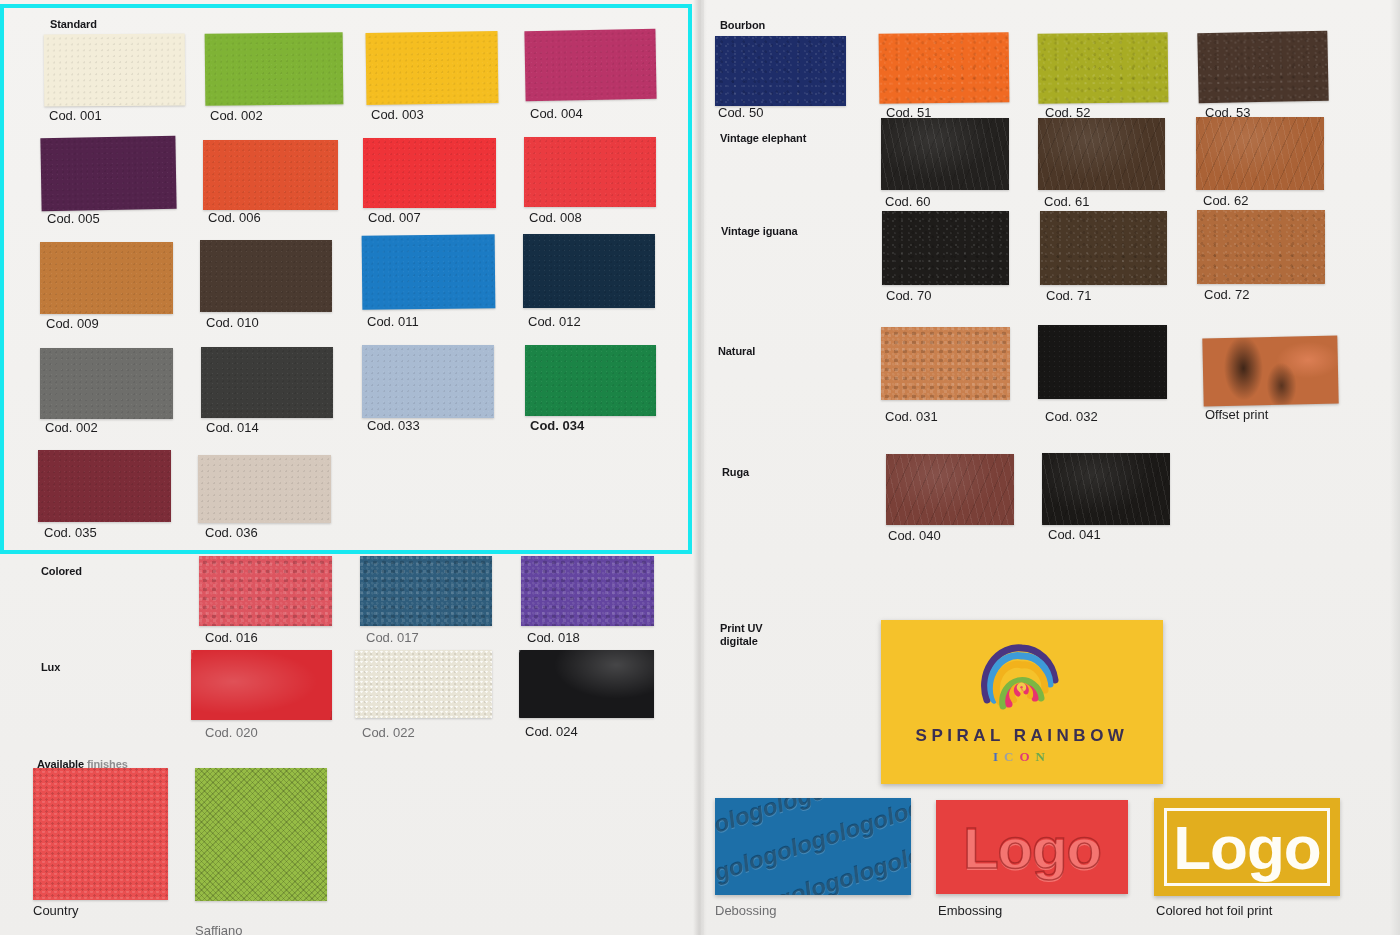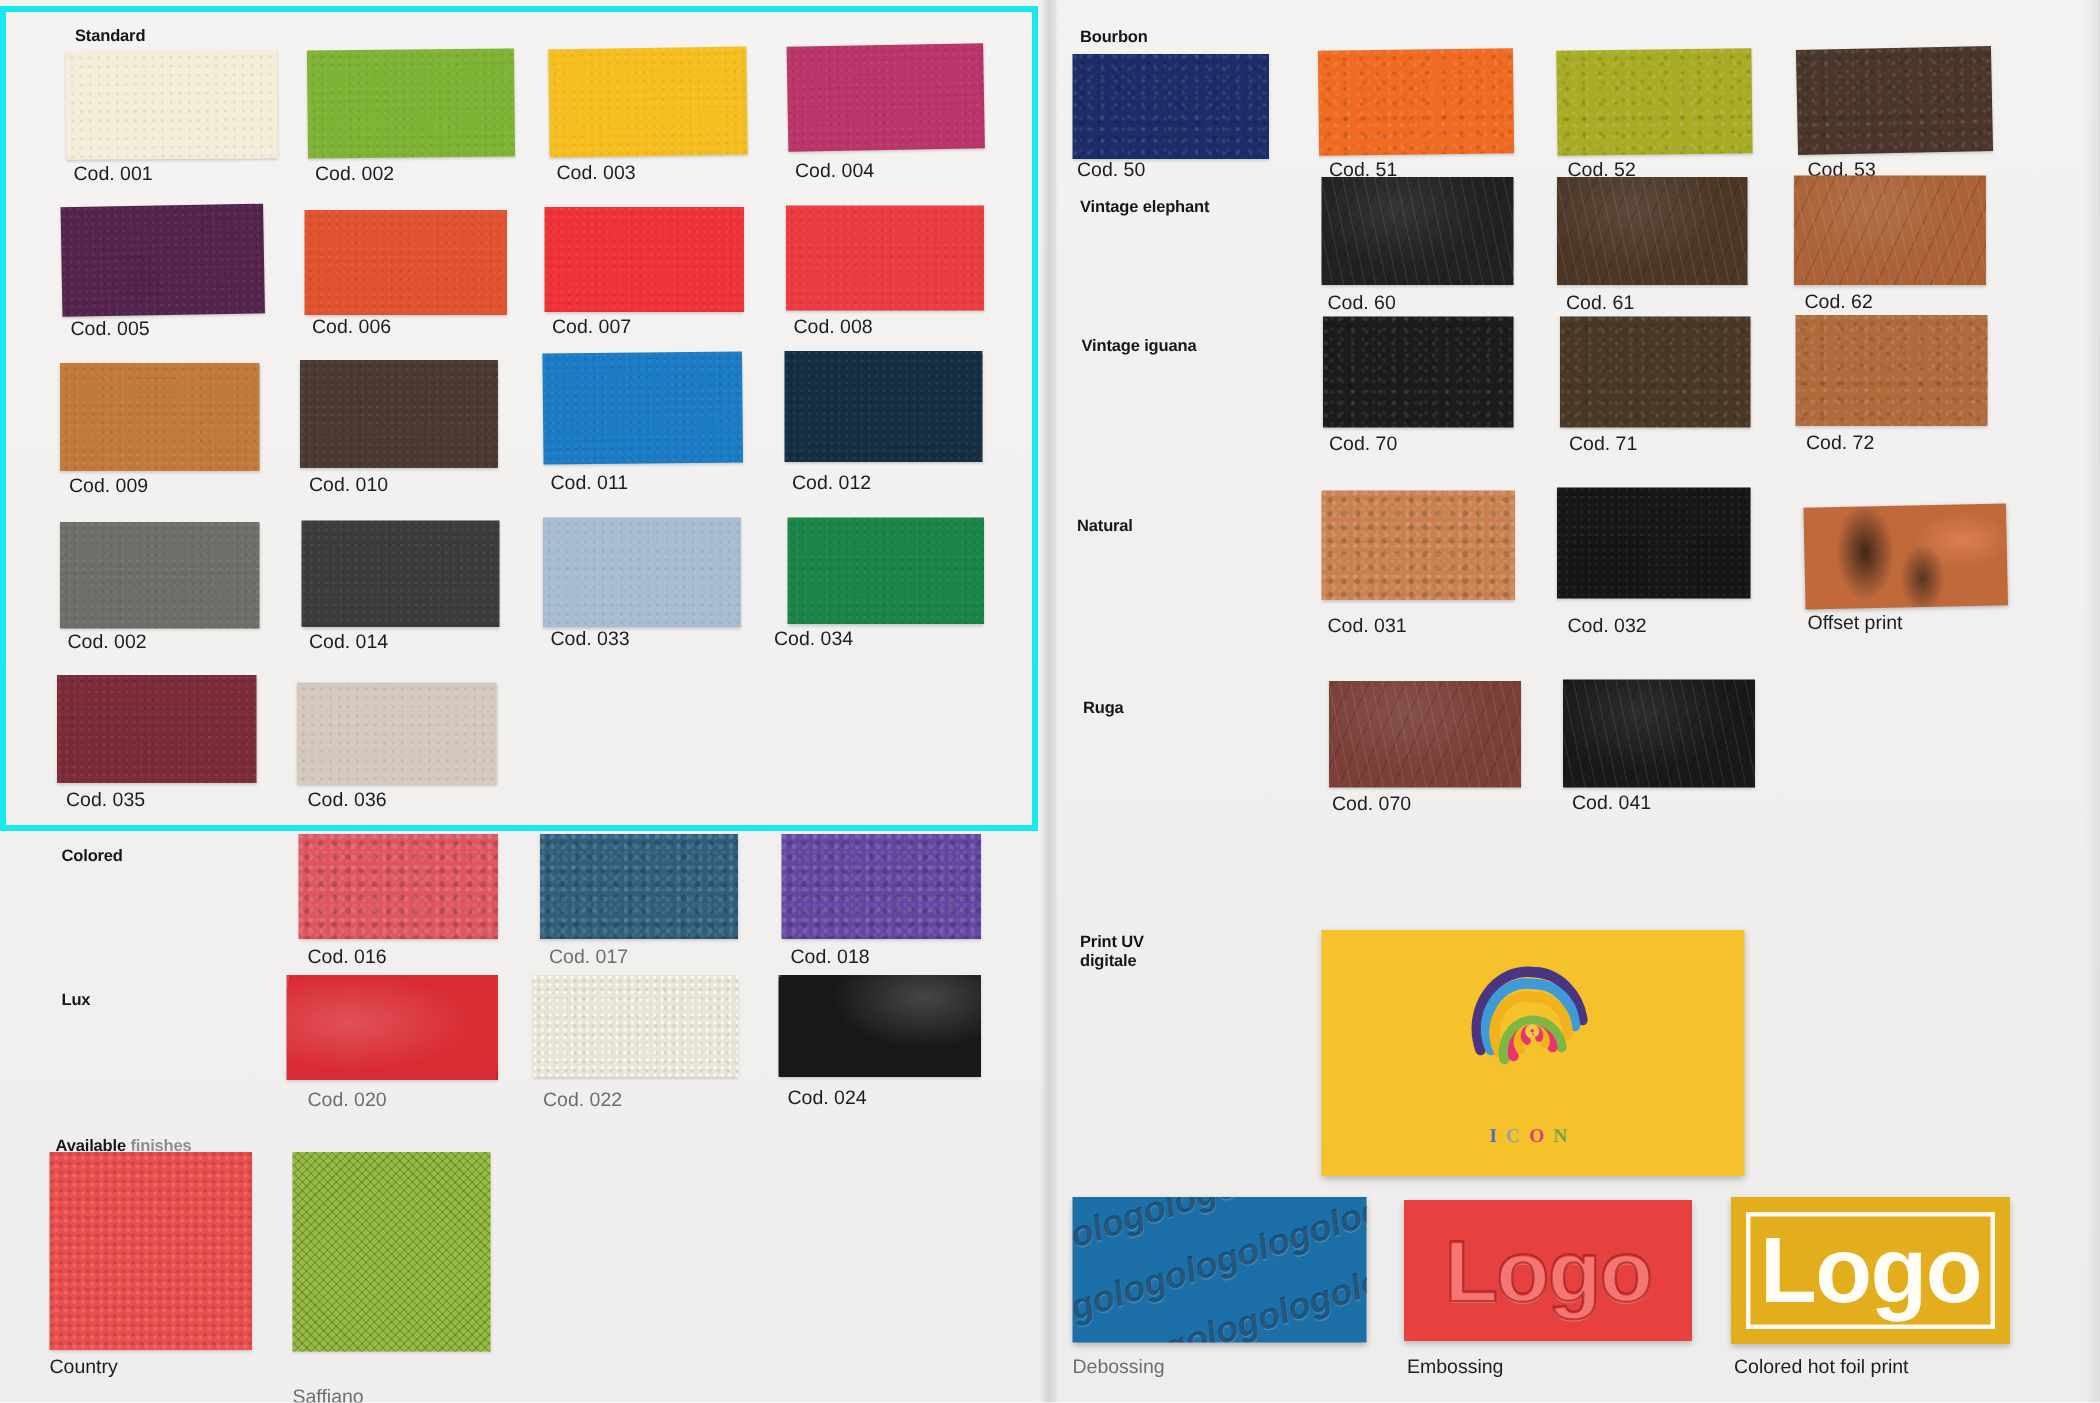--- a/index.html
+++ b/index.html
@@ -279,21 +279,21 @@
   <div class="sw tex-fine" style="left:40px;top:348px;width:133px;height:71px;background:#6E6E6B;"></div>
   <div class="cap" style="left:45px;top:420px;">Cod. 002</div>
 
   <div class="sw tex-fine" style="left:201px;top:347px;width:132px;height:71px;background:#3C3C3A;"></div>
   <div class="cap" style="left:206px;top:420px;">Cod. 014</div>
 
   <div class="sw tex-fine" style="left:362px;top:345px;width:132px;height:73px;background:#A9BBD2;"></div>
   <div class="cap" style="left:367px;top:418px;">Cod. 033</div>
 
   <div class="sw tex-fine" style="left:525px;top:345px;width:131px;height:71px;background:#1B8446;"></div>
-  <div class="cap" style="left:516px;top:418px;">Cod. 034</div>
+  <div class="cap" style="left:530px;top:418px;font-weight:bold;">Cod. 034</div>
 
   <div class="sw tex-fine" style="left:38px;top:450px;width:133px;height:72px;background:#7C2C38;"></div>
   <div class="cap" style="left:44px;top:525px;">Cod. 035</div>
 
   <div class="sw tex-fine" style="left:198px;top:455px;width:133px;height:68px;background:#D5C8BC;"></div>
   <div class="cap" style="left:205px;top:525px;">Cod. 036</div>
 
   <div class="sec-title" style="left:41px;top:565px;">Colored</div>
 
   <div class="sw tex-suede" style="left:199px;top:556px;width:133px;height:70px;background:#DD5560;"></div>
@@ -369,21 +369,21 @@
 
   <div class="sw tex-fine" style="left:1038px;top:325px;width:129px;height:74px;background:#171615;"></div>
   <div class="cap" style="left:1045px;top:409px;">Cod. 032</div>
 
   <div id="offset" style="left:1203px;top:337px;width:135px;height:68px;"></div>
   <div class="cap" style="left:1205px;top:407px;">Offset print</div>
 
   <div class="sec-title" style="left:722px;top:466px;">Ruga</div>
 
   <div class="sw tex-wrinkle" style="left:886px;top:454px;width:128px;height:71px;background:#7A4038;"></div>
-  <div class="cap" style="left:888px;top:528px;">Cod. 070</div>
+  <div class="cap" style="left:888px;top:528px;">Cod. 040</div>
 
   <div class="sw tex-wrinkle" style="left:1042px;top:453px;width:128px;height:72px;background:#1B1917;"></div>
   <div class="cap" style="left:1048px;top:527px;">Cod. 041</div>
 
   <div class="sec-title" style="left:720px;top:622px;">Print UV
 digitale</div>
 
   <div id="uv-card" style="left:881px;top:620px;width:282px;height:164px;">
     <div class="logo-wrap">
       <svg width="110" height="92" viewBox="0 0 110 92" aria-hidden="true">
@@ -392,20 +392,21 @@
           <path d="M27 66 A27 30 0 0 1 55 22 A27 30 0 0 1 83 50" stroke="#3E9BD8" stroke-width="7"></path>
           <path d="M33 68 A21 24 0 0 1 55 31 A21 24 0 0 1 78 56" stroke="#F2B21C" stroke-width="7"></path>
           <path d="M36 72 A18 20 0 1 1 74 64" stroke="#7CB643" stroke-width="7"></path>
           <path d="M42 70 A13 14 0 1 1 68 64" stroke="#E8336E" stroke-width="7"></path>
           <path d="M47 66 A9 9 0 1 1 63 62" stroke="#F2B21C" stroke-width="6"></path>
           <path d="M51 60 A5 5 0 1 1 59 58" stroke="#E8336E" stroke-width="5"></path>
           <path d="M53 56 A3 3 0 1 1 57 55" stroke="#F2C94C" stroke-width="3.5"></path>
         </g>
       </svg>
     </div>
+    <div class="brand">SPIRAL RAINBOW</div>
     <div class="sub">
       <span class="s1">I</span><span class="s2">C</span><span class="s3">O</span><span class="s4">N</span>
     </div>
   </div>
 
   <div id="tile-deboss" style="left:715px;top:798px;width:196px;height:97px;">
     <div class="pat">
       <span>logo</span>
         <span>logo</span>
         <span>logo</span>

